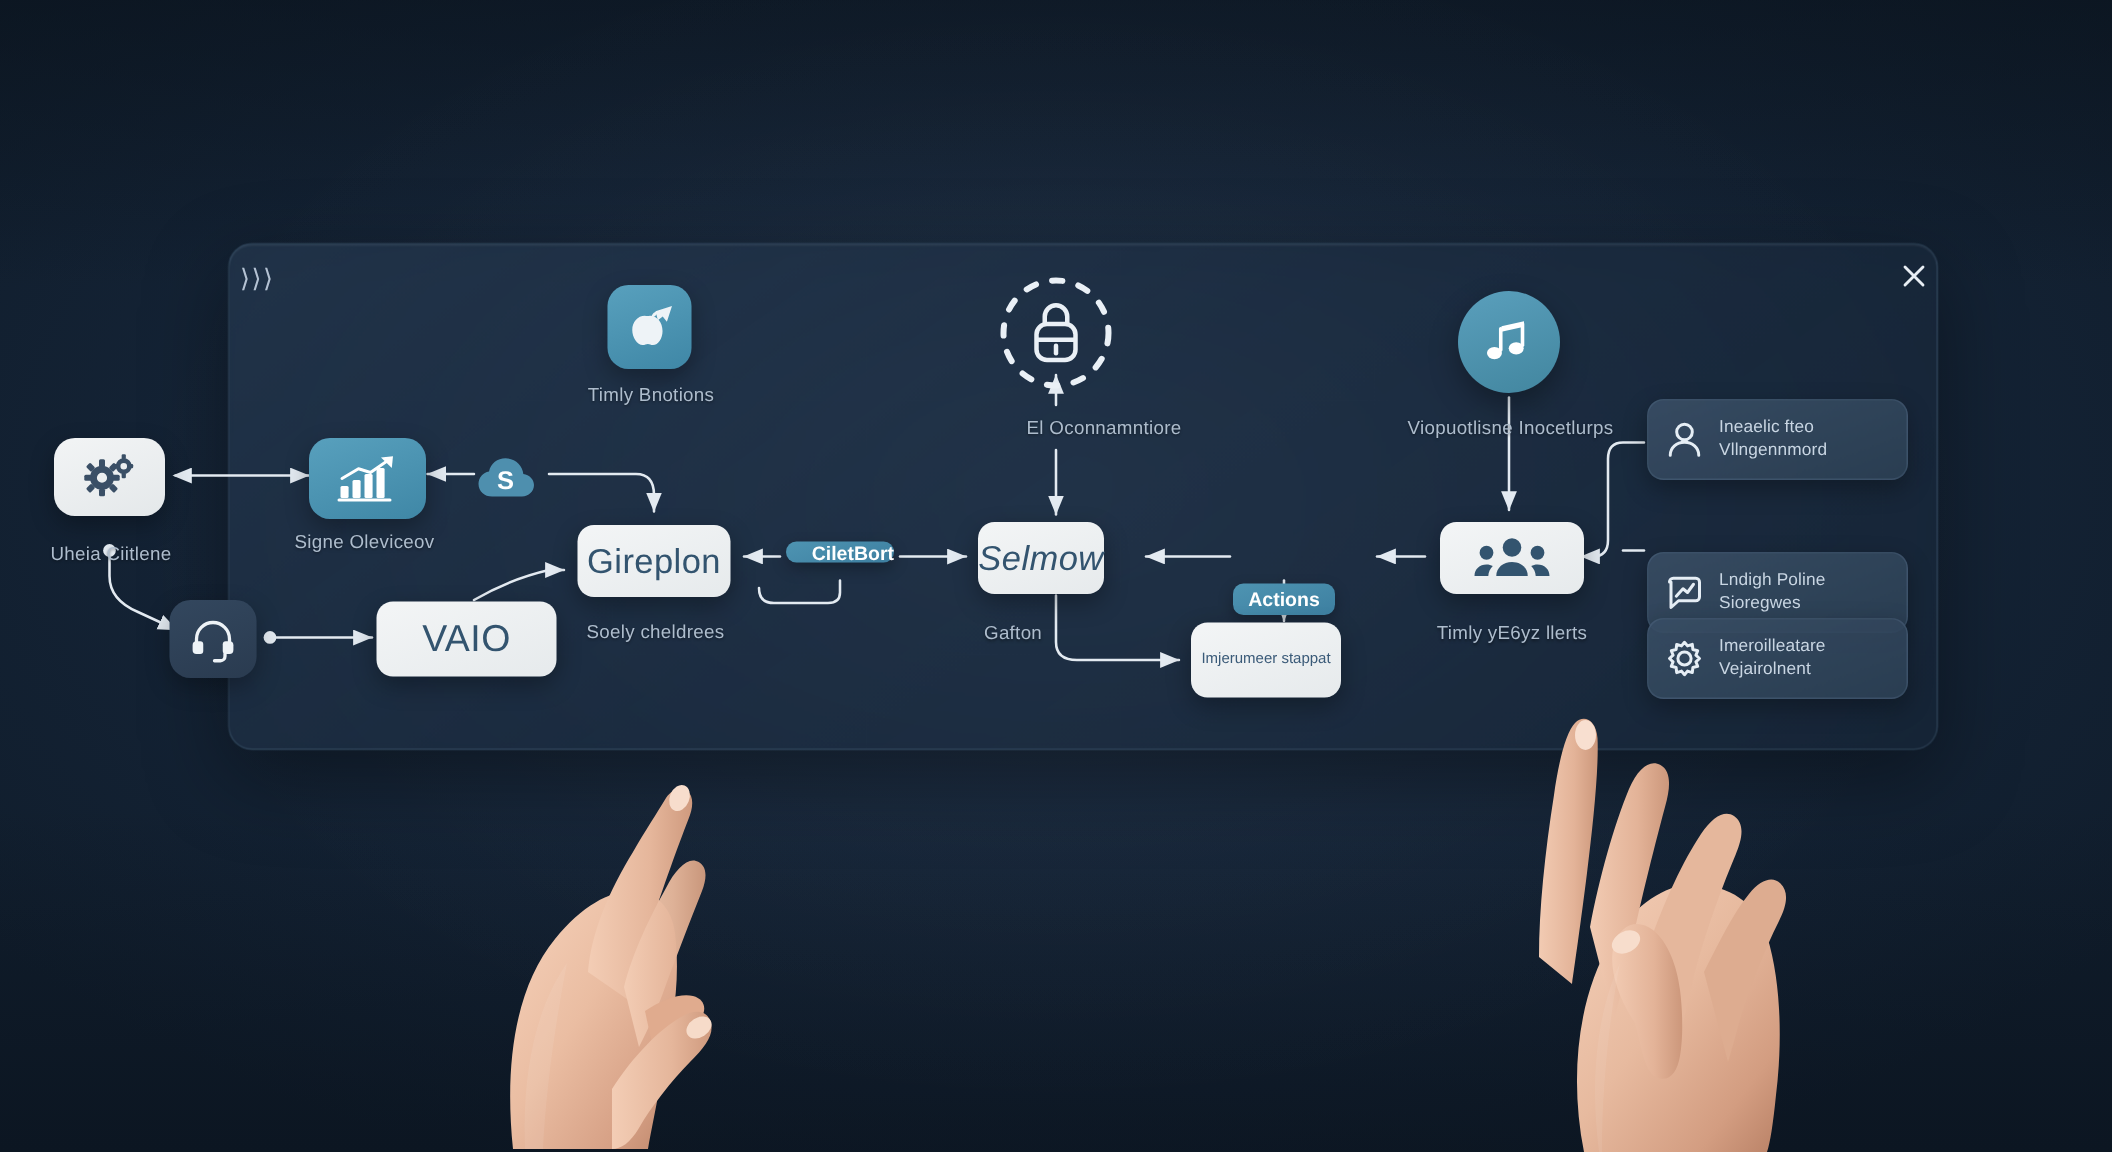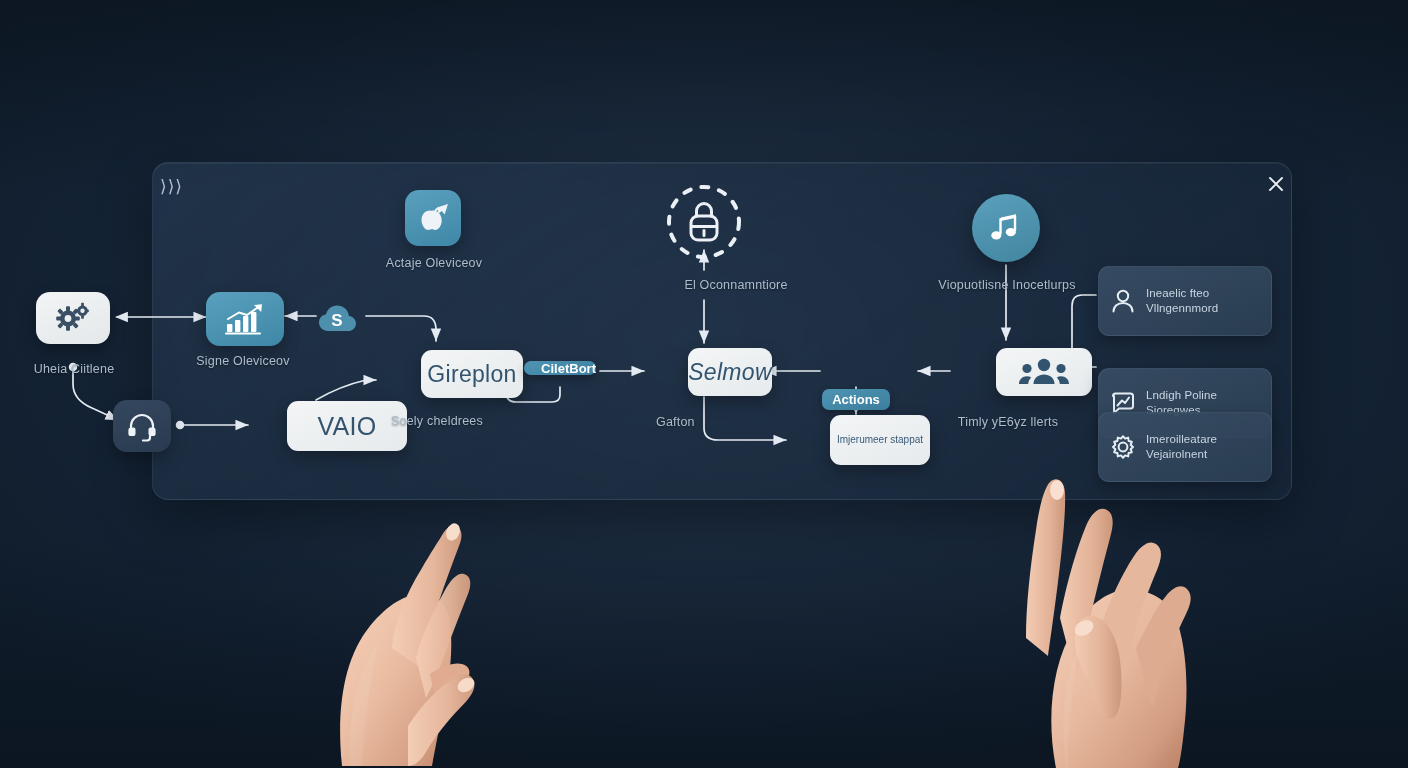--- a/index.html
+++ b/index.html
@@ -55,21 +55,20 @@
   .tile-dark{
     border-radius:14px;
     background:linear-gradient(160deg,#33475e 0%,#2a3b50 100%);
     box-shadow:0 6px 16px rgba(0,0,0,.28);
   }
   .pill-light{
     border-radius:11px;
     background:linear-gradient(160deg,#f3f5f6 0%,#e6eaec 100%);
     box-shadow:0 6px 16px rgba(0,0,0,.30);
     color:#2f4f6d;
-    margin-left:36px;
   }
   .pill-teal{
     border-radius:7px;
     background:linear-gradient(160deg,#4e94b2 0%,#3d7fa0 100%);
     color:#ffffff; font-weight:700; font-size:13px;
     box-shadow:0 4px 10px rgba(0,0,0,.28);
   }
   .circle-teal{
     border-radius:50%;
     background:linear-gradient(160deg,#5a9fbc 0%,#42869f 100%);
@@ -81,21 +80,21 @@
     text-align:center; white-space:nowrap; transform:translateX(-50%);
     text-shadow:0 1px 2px rgba(0,0,0,.45);
   }
   .caption.left{ transform:none; text-align:center; }
 
   .big-label{ font-size:25px; color:#33546f; letter-spacing:.3px; }
   .mid-label{ font-size:10px; color:#3a5a78; text-align:center; line-height:1.25; }
 
   
   .sidecard{
-    position:absolute; width:174px; height:70px; border-radius:11px;
+    position:absolute; width:174px; height:54px; border-radius:11px;
     background:linear-gradient(160deg, rgba(56,77,100,.92) 0%, rgba(44,63,84,.92) 100%);
     border:1px solid rgba(140,170,198,.13);
     box-shadow:0 6px 16px rgba(0,0,0,.3);
     display:flex; align-items:center; gap:9px; padding:0 10px;
   }
   .sidecard .ico{ width:28px; height:28px; flex:0 0 28px; }
   .sidecard .txt{
     color:#c9d6e3; font-size:11.5px; line-height:1.3; letter-spacing:.1px;
   }
 
@@ -231,21 +230,21 @@
     <span class="big-label">VAIO</span>
   </div>
 
   <div class="node tile-teal" style="left:405px; top:190px; width:56px; height:56px;">
     <svg width="34" height="30" viewBox="0 0 34 30">
       <path d="M14 7.5c-5 0-8.5 4.2-8.5 9.5 0 5 3.3 10 7 10 1.4 0 2.2-.7 3.4-.7 1.2 0 1.9.7 3.4.7 3.6 0 6.4-4.6 6.4-9.4 0-5.4-3.5-10.1-8.3-10.1-1.2 0-2.2.5-3.4 0z" fill="#eef3f7"></path>
       <path d="M19 8.5c1.7-.4 3.3-2 3.6-4 -1.9.1-3.8 1.6-4.2 3.4" fill="#eef3f7"></path>
       <path d="M21 4.5 L32 1 L28.6 11.5 L25.8 8 L22.6 10.5 Z" fill="#eef3f7"></path>
     </svg>
   </div>
-  <div class="caption" style="left:434px; top:256px;">Actaje Oleviceov</div>
+  <div class="caption" style="left:434px; top:256px;">Timly Bnotions</div>
 
   <div class="node pill-light" style="left:385px; top:350px; width:102px; height:48px;">
     <span class="big-label" style="font-size:23px">Gireplon</span>
   </div>
   <div class="caption" style="left:437px; top:414px;">Soely cheldrees</div>
 
   <div class="node pill-teal" style="left:524px; top:361px; width:72px; height:14px;justify-content:flex-end;">
     <span>CiletBort</span>
   </div>
 

